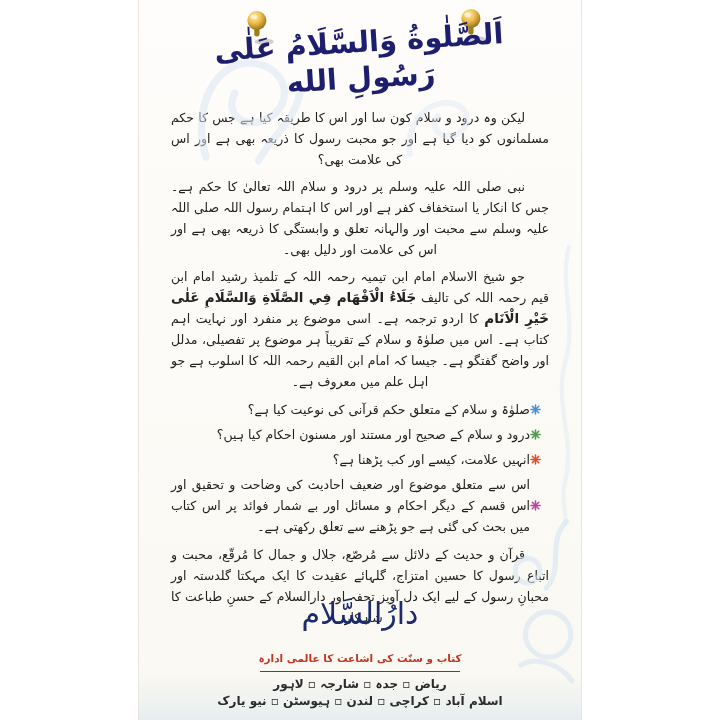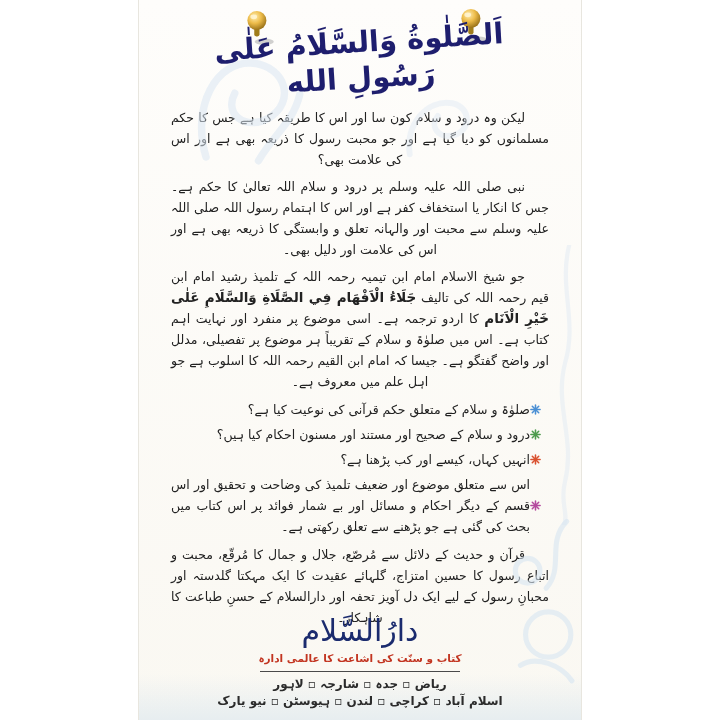--- a/index.html
+++ b/index.html
@@ -17,21 +17,21 @@
     transform:rotate(-3.5deg);letter-spacing:1px;}
   .content{direction:rtl;padding:0 32px;color:#222;font-size:12.5px;line-height:21px;}
   .content p{margin:6px 0;text-align:justify;text-align-last:center;text-indent:24px;}
   .book-title{font-weight:bold;font-size:13.5px;}
   .topics{list-style:none;margin:7px 0;padding:0 8px 0 0;}
   .topics li{display:flex;align-items:center;margin:4px 0;}
   .topics li .marker{flex:0 0 auto;display:inline-flex;}
   .topics li .btext{text-align:justify;text-align-last:right;}
   .publisher{position:absolute;left:0;right:0;bottom:10px;text-align:center;direction:rtl;}
   .logo{font-size:30px;font-weight:normal;line-height:34px;letter-spacing:1px;}
-  .tagline{font-size:10.5px;line-height:16px;margin-top:2px;font-weight:bold;}
+  .tagline{font-size:10.5px;line-height:16px;margin-top:19px;font-weight:bold;}
   .rule{width:200px;border-top:1px solid #4a4a4a;margin:5px auto 4px auto;}
   .cities{font-size:12px;line-height:17px;color:#2b2b2b;font-weight:bold;text-align:center;}
   .bottom-band{position:absolute;left:0;right:0;bottom:0;height:46px;
     background:linear-gradient(to top,rgba(186,213,235,0.30),rgba(186,213,235,0));}
 </style>
 </head>
 <body>
 
 <div class="canvas">
   <div class="page">
@@ -118,34 +118,34 @@
           <span class="marker" style="color: rgb(217, 81, 47);">
             <svg width="11" height="11" viewBox="0 0 12 12">
                 <g stroke="currentColor" stroke-width="1.7" stroke-linecap="round">
                   <line x1="6" y1="1" x2="6" y2="11"></line>
                   <line x1="1" y1="6" x2="11" y2="6"></line>
                   <line x1="2.5" y1="2.5" x2="9.5" y2="9.5"></line>
                   <line x1="9.5" y1="2.5" x2="2.5" y2="9.5"></line>
                 </g>
               </svg>
           </span>
-          <span class="btext">انہیں کہاں، کیسے اور کب پڑھنا ہے؟</span>
+          <span class="btext">انہیں علامت، کیسے اور کب پڑھنا ہے؟</span>
         </li>
         <li>
           <span class="marker" style="color: rgb(180, 73, 158);">
             <svg width="11" height="11" viewBox="0 0 12 12">
                 <g stroke="currentColor" stroke-width="1.7" stroke-linecap="round">
                   <line x1="6" y1="1" x2="6" y2="11"></line>
                   <line x1="1" y1="6" x2="11" y2="6"></line>
                   <line x1="2.5" y1="2.5" x2="9.5" y2="9.5"></line>
                   <line x1="9.5" y1="2.5" x2="2.5" y2="9.5"></line>
                 </g>
               </svg>
           </span>
-          <span class="btext">اس سے متعلق موضوع اور ضعیف تلمیذ کی وضاحت و تحقیق اور اس قسم کے دیگر احکام و مسائل اور بے شمار فوائد پر اس کتاب میں بحث کی گئی ہے جو پڑھنے سے تعلق رکھتی ہے۔</span>
+          <span class="btext">اس سے متعلق موضوع اور ضعیف احادیث کی وضاحت و تحقیق اور اس قسم کے دیگر احکام و مسائل اور بے شمار فوائد پر اس کتاب میں بحث کی گئی ہے جو پڑھنے سے تعلق رکھتی ہے۔</span>
         </li>
       </ul>
 
       <p>قرآن و حدیث کے دلائل سے مُرصّع، جلال و جمال کا مُرقّع، محبت و اتباع رسول کا حسین امتزاج، گلہائے عقیدت کا ایک مہکتا گلدستہ اور محبانِ رسول کے لیے ایک دل آویز تحفہ اور دارالسلام کے حسنِ طباعت کا شاہکار۔</p>
     </div>
 
     <div class="publisher">
       <div class="logo" style="color: rgb(27, 43, 110);">دارُالسَّلام</div>
       <div class="tagline" style="color: rgb(194, 52, 32);">کتاب و سنّت کی اشاعت کا عالمی ادارہ</div>
       <div class="rule"></div>

